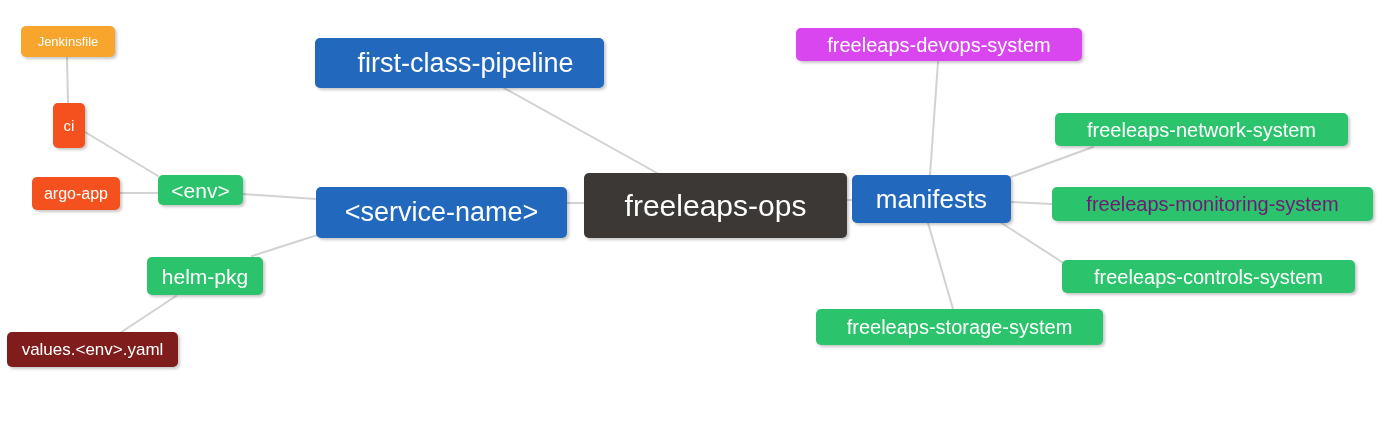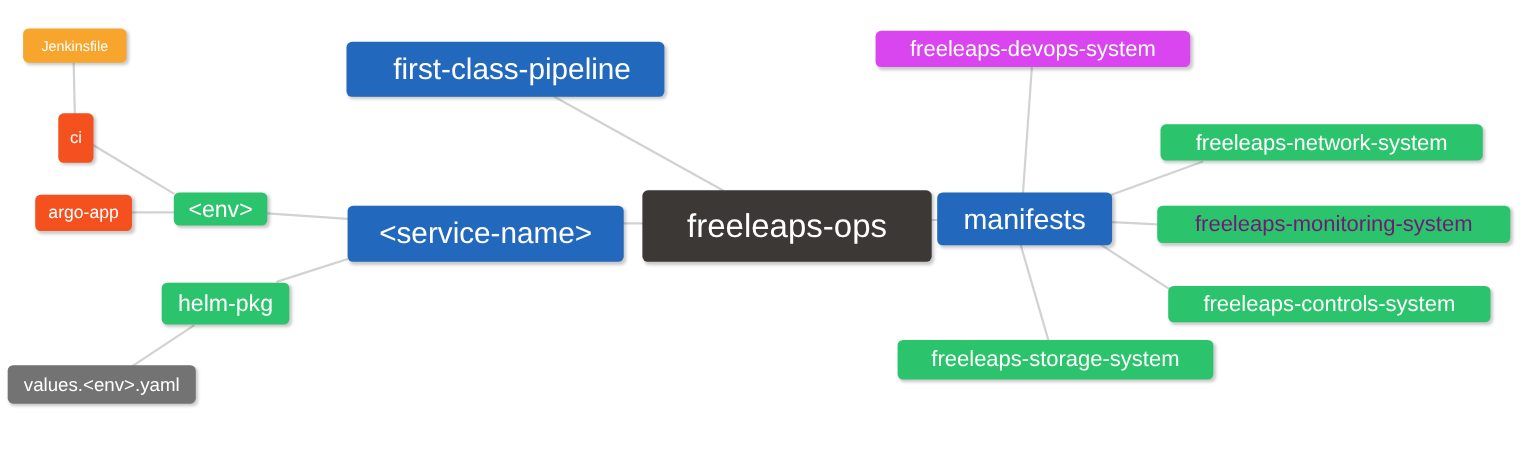--- a/index.html
+++ b/index.html
@@ -49,21 +49,21 @@
       <line x1="1011" y1="202" x2="1052" y2="204" stroke="#d2d2d2" stroke-width="2" stroke-linecap="round"></line>
       <line x1="1000" y1="222" x2="1065" y2="264" stroke="#d2d2d2" stroke-width="2" stroke-linecap="round"></line>
       <line x1="928" y1="223" x2="953" y2="309" stroke="#d2d2d2" stroke-width="2" stroke-linecap="round"></line>
     </svg>
   <div id="nodes">
       <div class="node" style="left: 21px; top: 26px; width: 94px; height: 31px; font-size: 13px; background: rgb(247, 165, 44); color: rgb(255, 255, 255);">Jenkinsfile</div>
       <div class="node" style="left: 53px; top: 103px; width: 32px; height: 45px; font-size: 15px; background: rgb(244, 81, 30); color: rgb(255, 255, 255);">ci</div>
       <div class="node" style="left: 32px; top: 177px; width: 88px; height: 33px; font-size: 16px; background: rgb(244, 81, 30); color: rgb(255, 255, 255);">argo-app</div>
       <div class="node" style="left: 158px; top: 175px; width: 85px; height: 30px; font-size: 21px; background: rgb(43, 196, 108); color: rgb(255, 255, 255);">&lt;env&gt;</div>
       <div class="node" style="left: 147px; top: 257px; width: 116px; height: 38px; font-size: 21px; background: rgb(43, 196, 108); color: rgb(255, 255, 255);">helm-pkg</div>
-      <div class="node" style="left: 7px; top: 332px; width: 171px; height: 35px; font-size: 17px; background: #737373; color: rgb(255, 255, 255);">values.&lt;env&gt;.yaml</div>
+      <div class="node" style="left: 7px; top: 332px; width: 171px; height: 35px; font-size: 17px; background: #7f1d1d; color: rgb(255, 255, 255);">values.&lt;env&gt;.yaml</div>
       <div class="node" style="left: 315px; top: 38px; width: 277px; height: 50px; font-size: 27px; background: rgb(34, 104, 189); color: rgb(255, 255, 255); padding-left: 12px;">first-class-pipeline</div>
       <div class="node" style="left: 316px; top: 171px; width: 251px; height: 51px; font-size: 27px; background: rgb(34, 104, 189); color: rgb(255, 255, 255); margin-top: 16px;">&lt;service-name&gt;</div>
       <div class="node" style="left: 584px; top: 173px; width: 263px; height: 65px; font-size: 30px; background: rgb(59, 56, 53); color: rgb(255, 255, 255);">freeleaps-ops</div>
       <div class="node" style="left: 852px; top: 175px; width: 159px; height: 48px; font-size: 26px; background: rgb(34, 104, 189); color: rgb(255, 255, 255);">manifests</div>
       <div class="node" style="left: 796px; top: 28px; width: 286px; height: 33px; font-size: 20px; background: #d946ef; color: rgb(255, 255, 255);">freeleaps-devops-system</div>
       <div class="node" style="left: 1055px; top: 113px; width: 293px; height: 33px; font-size: 20px; background: rgb(43, 196, 108); color: rgb(255, 255, 255);">freeleaps-network-system</div>
       <div class="node" style="left: 1052px; top: 187px; width: 321px; height: 34px; font-size: 20px; background: rgb(43, 196, 108); color: #701a75;">freeleaps-monitoring-system</div>
       <div class="node" style="left: 1062px; top: 260px; width: 293px; height: 33px; font-size: 20px; background: rgb(43, 196, 108); color: rgb(255, 255, 255);">freeleaps-controls-system</div>
       <div class="node" style="left: 816px; top: 309px; width: 287px; height: 36px; font-size: 20px; background: rgb(43, 196, 108); color: rgb(255, 255, 255);">freeleaps-storage-system</div>
     </div>

